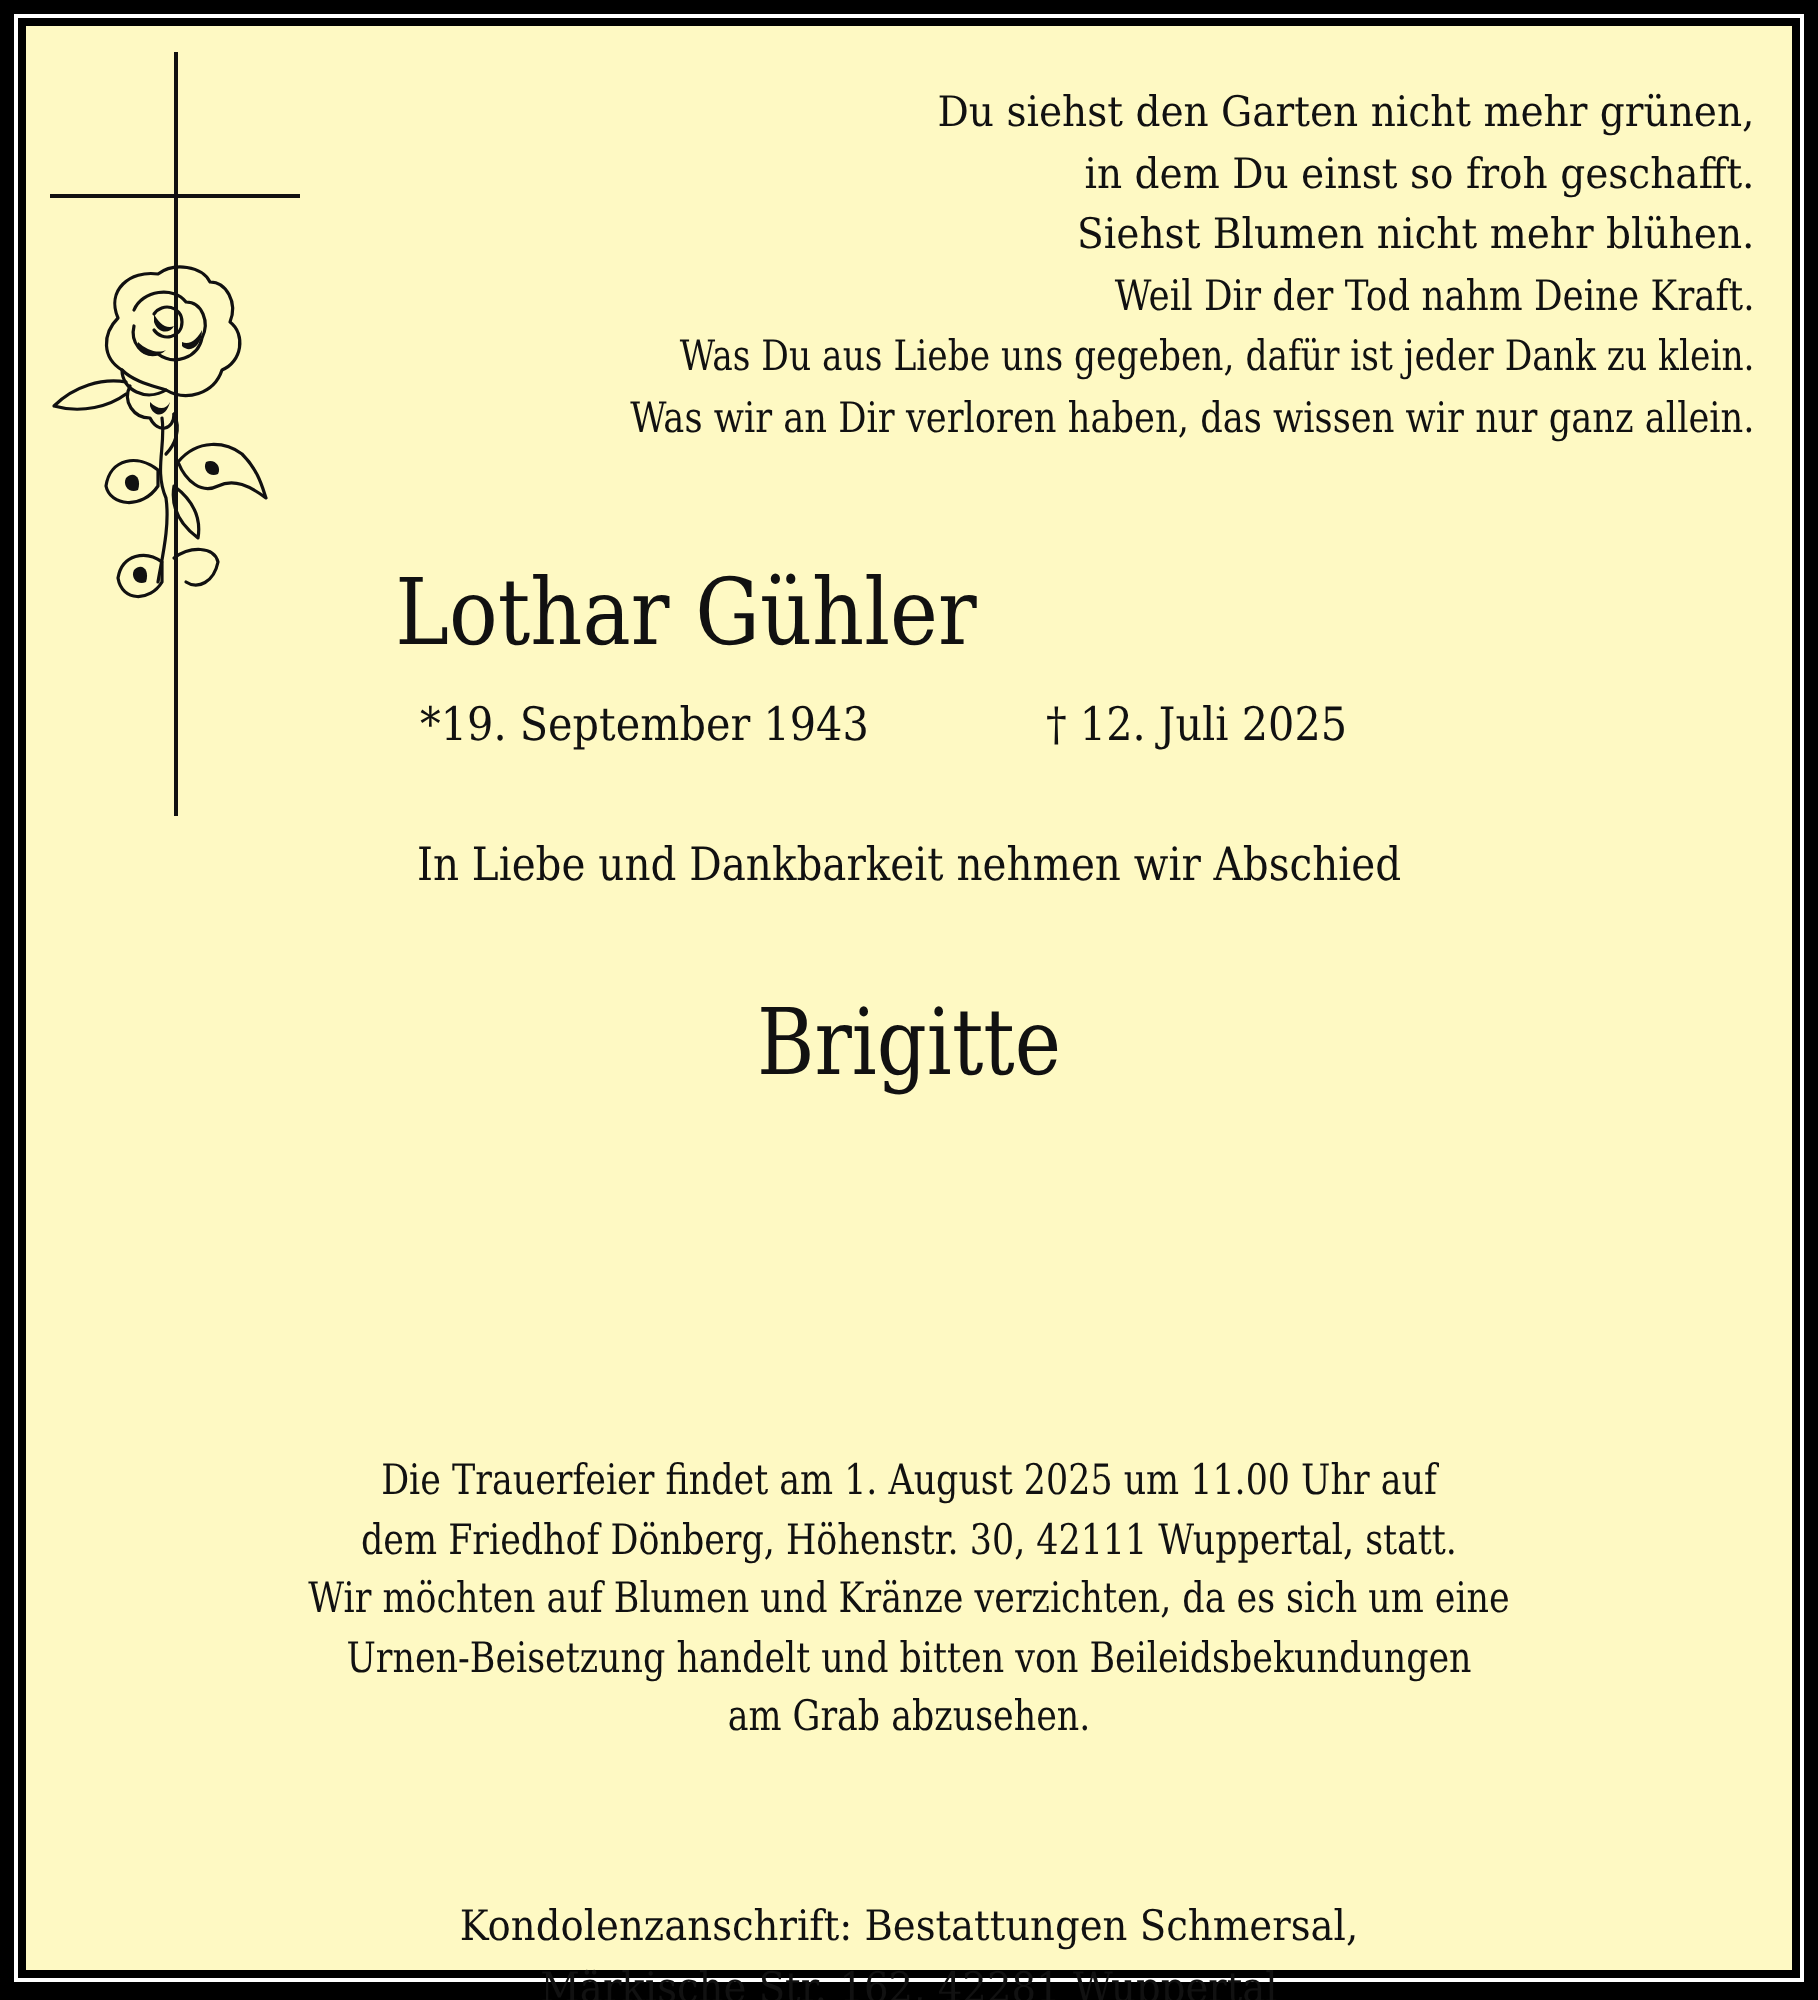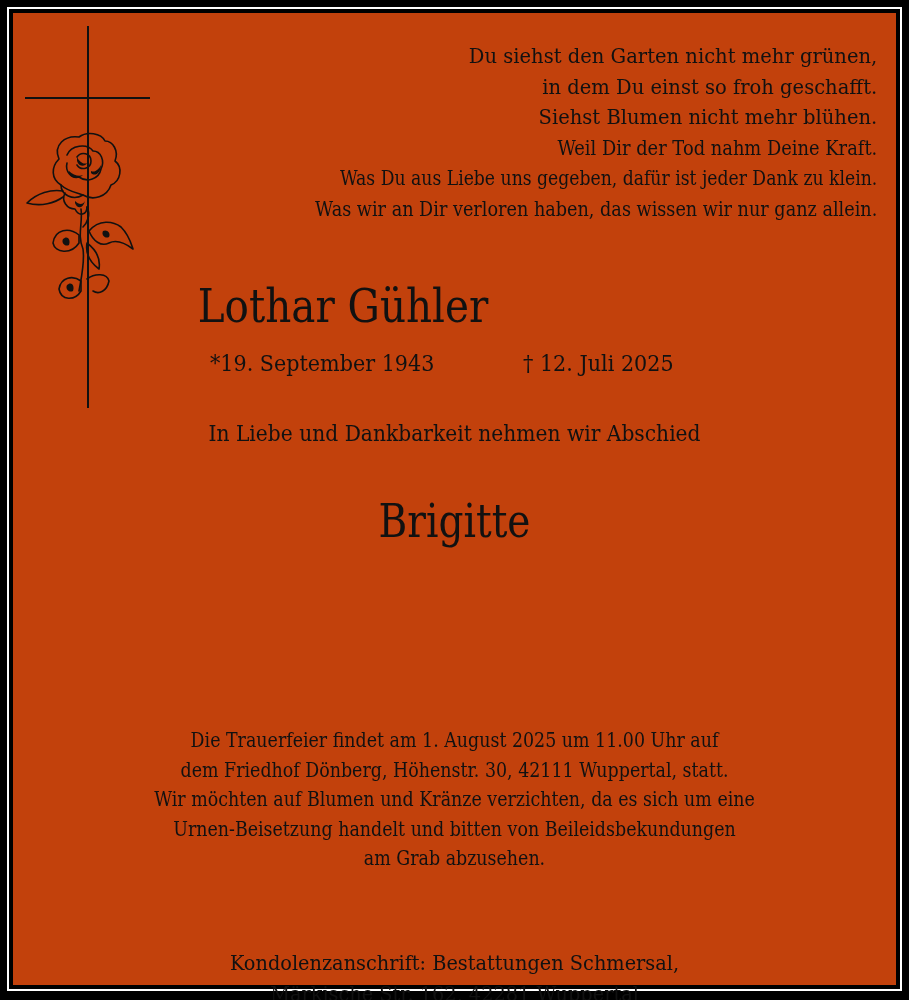--- a/index.html
+++ b/index.html
@@ -1,21 +1,21 @@
 <!DOCTYPE html>
 <html><head>
   <meta charset="utf-8">
   <style>
     html, body { margin: 0; padding: 0; background: #ffffff; }
     body { width: 909px; height: 1000px; position: relative; overflow: hidden;
       font-family: "DejaVu Serif", "Liberation Serif", serif; color: #111111; }
     .frame-outer { position: absolute; left: 0; top: 0; width: 909px; height: 1000px; background: #000; }
     .frame-gap { position: absolute; left: 7px; top: 7px; right: 7px; bottom: 9px; background: #fff; }
     .frame-inner { position: absolute; left: 9px; top: 9px; right: 9px; bottom: 11px; background: #000; }
-    .page { position: absolute; left: 13px; top: 13px; right: 13px; bottom: 15px; background: #c2410c; }
+    .page { position: absolute; left: 13px; top: 13px; right: 13px; bottom: 15px; background: #fef9c3; }
 
     .abs { position: absolute; white-space: nowrap; }
     .poem { position: absolute; right: 19px; top: 28px; text-align: right; }
     .poem-line { display: block; font-size: 21px; line-height: 30.5px; transform-origin: right center; }
     .poem-line.c1 { transform: scaleX(0.93); }
     .poem-line.c2 { transform: scaleX(0.85); }
     .poem-line.c3 { transform: scaleX(0.82); }
     .poem-line.c4 { transform: scaleX(0.84); }
 
     .name { left: 0; width: 660px; top: 263px; text-align: center; font-size: 46px; line-height: 60px; transform: scaleX(0.88); transform-origin: center; }

